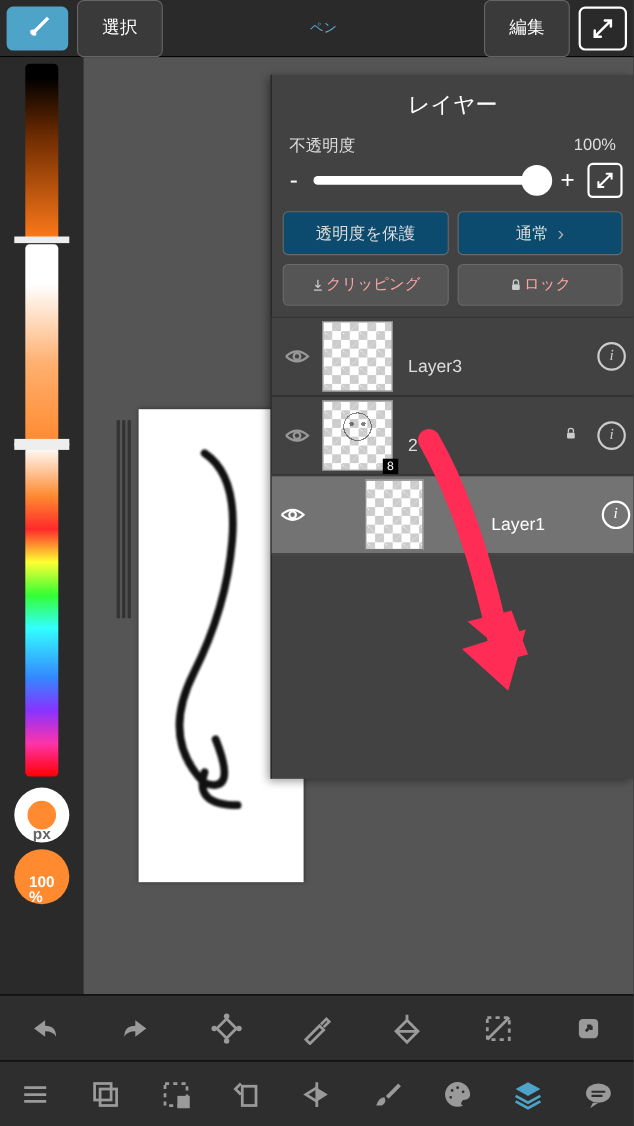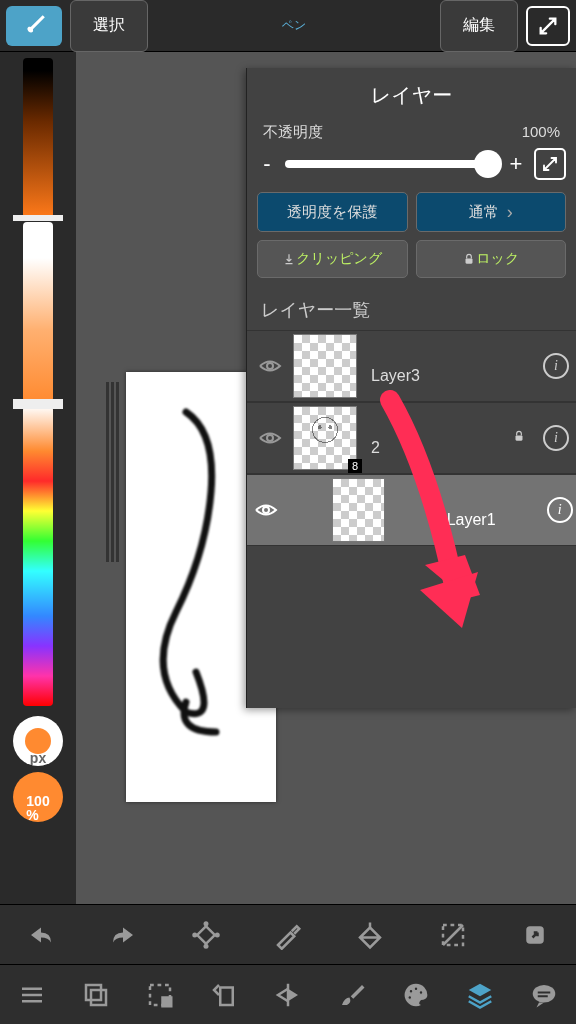--- a/index.html
+++ b/index.html
@@ -188,21 +188,21 @@
   .lp-bigbtn {
     flex:1; height:40px; background:#0c4a6e; border:1px solid #6a6a6a; border-radius:5px;
     display:flex; align-items:center; justify-content:center; color:#ddd; font-size:15px;
     gap:8px;
   }
   .chev { color:#aaa; font-size:18px; }
   .lp-row-btns2 { display:flex; gap:8px; padding:0 10px 10px; }
   .lp-smbtn {
     flex:1; height:38px; background:#555; border:1px solid #6a6a6a; border-radius:5px;
     display:flex; align-items:center; justify-content:center; gap:0;
-    color:#bef264; font-size:14px;
+    color:#fca5a5; font-size:14px;
   }
   .lp-list-header{
     padding:10px 14px 8px; color:#ccc; font-size:18px;
   }
   .layer-row {
     height:72px; display:flex; align-items:center;
     border-top:1px solid #333; border-bottom:1px solid #333;
     background:#424242;
   }
   .layer-row.selected{ background:#737373;gap:48px; }
@@ -345,21 +345,20 @@
       <span>クリッピング</span>
     </div>
     <div class="lp-smbtn">
       <svg width="14" height="14" viewBox="0 0 24 24">
           <rect x="6" y="11" width="12" height="9" rx="2" fill="#ccc"></rect>
           <path d="M8 11 V8 a4 4 0 0 1 8 0 V11" stroke="#ccc" stroke-width="2" fill="none"></path>
         </svg>
       <span>ロック</span>
     </div>
   </div>
-  <div class="lp-list-header">レイヤー一覧</div>
 
   <div class="layer-row">
     <div class="vis">
       <svg class="eye-icon" viewBox="0 0 24 24">
           <path d="M2 12 Q12 3 22 12 Q12 21 2 12"></path>
           <circle cx="12" cy="12" r="3"></circle>
         </svg>
     </div>
     <div class="thumb"></div>
     <div class="name">Layer3</div>

